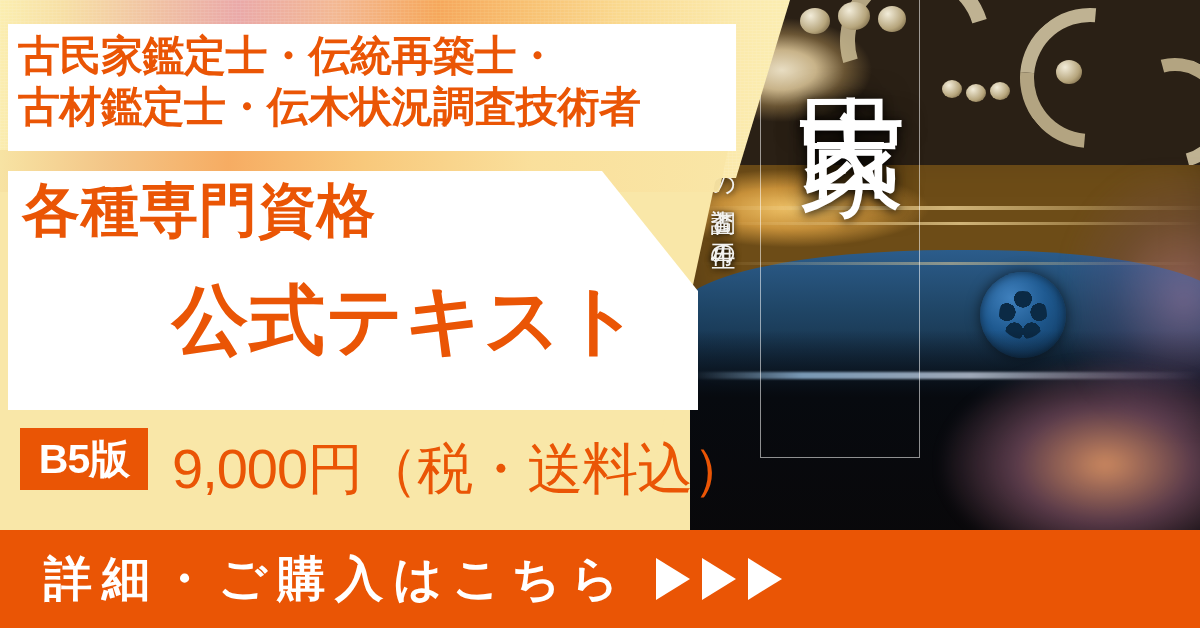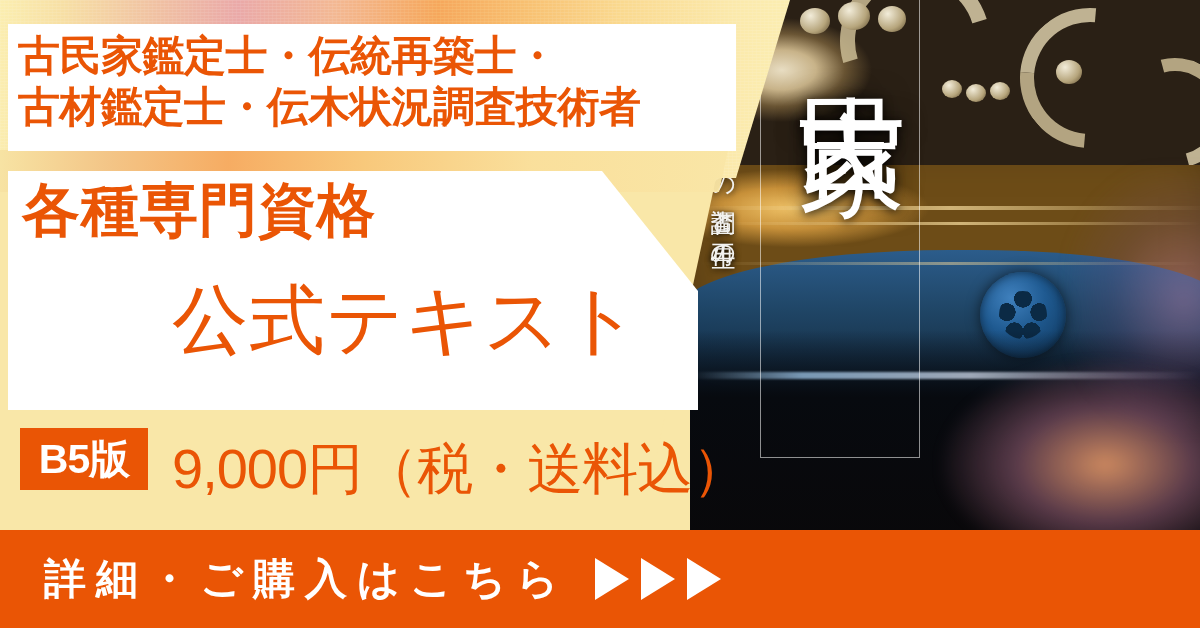--- a/index.html
+++ b/index.html
@@ -177,21 +177,21 @@
     background:#fff;
     clip-path:polygon(0 0, 594px 0, 690px 120px, 690px 239px, 0 239px);
   }
   .title-l1{
     position:absolute; left:22px; top:181px;
     color:#ea5505; font-size:58px; font-weight:bold; line-height:1;
     letter-spacing:1px; white-space:nowrap;
   }
   .title-l2{
     position:absolute; left:172px; top:282px;
-    color:#ea5505; font-size:76px; font-weight:normal; line-height:1;
+    color:#ea5505; font-size:76px; font-weight:bold; line-height:1;
     letter-spacing:1px; white-space:nowrap;
   }
 
   
   .badge{
     position:absolute; left:20px; top:428px; width:128px; height:62px;
     background:#ea5505;
     color:#fff; font-size:41px; font-weight:bold;
     display:flex; align-items:center; justify-content:center;
     letter-spacing:-1px;
@@ -203,21 +203,21 @@
     font-family:"Liberation Sans","DejaVu Sans",sans-serif;
   }
 
   
   .cta{
     position:absolute; left:0; top:530px; width:1200px; height:98px;
     background:#ea5505;
     display:flex; align-items:center;
   }
   .cta-text{
-    color:#fff; font-size:42px; font-weight:bold;
+    color:#fff; font-size:48px; font-weight:bold;
     letter-spacing:10px; margin-left:44px; white-space:nowrap;
     line-height:1;
   }
   .cta-arrows{
     display:flex; align-items:center; gap:12px; margin-left:26px;
   }
   .tri{
     width:0;height:0;
     border-left:34px solid #fff;
     border-top:21px solid transparent;

